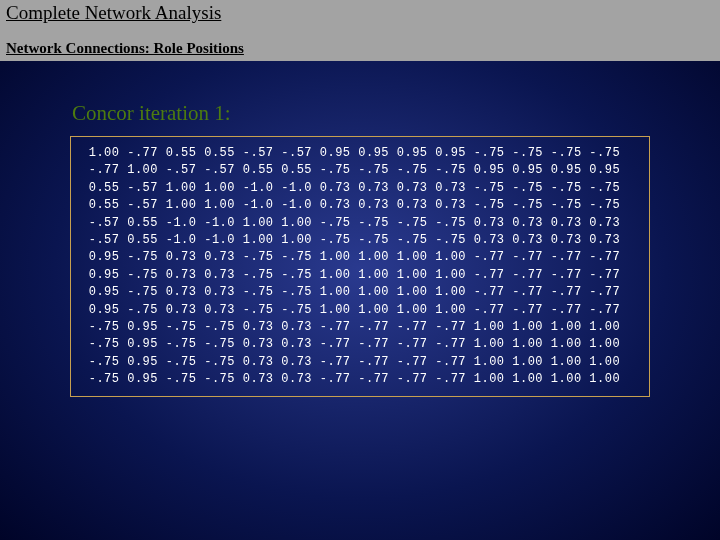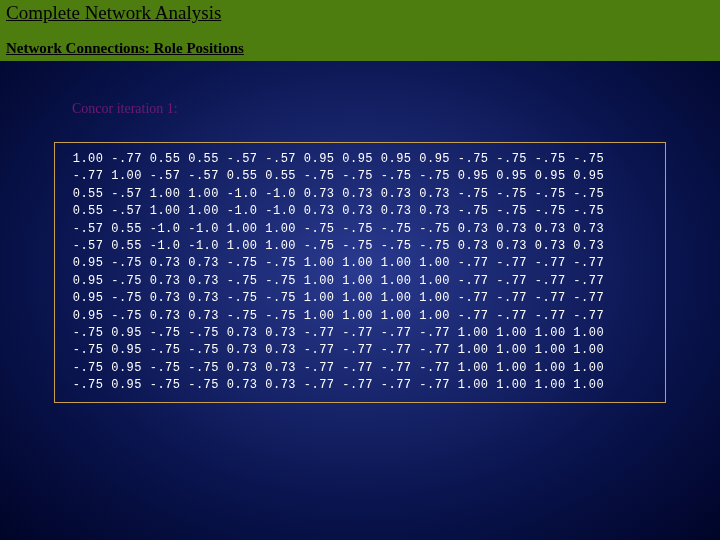--- a/index.html
+++ b/index.html
@@ -5,21 +5,21 @@
   * { margin: 0; padding: 0; box-sizing: border-box; }
   body {
     width: 720px;
     height: 540px;
     background: radial-gradient(ellipse at center, #2a3a8f 0%, #0a1550 60%, #000428 100%);
     font-family: "Times New Roman", Times, serif;
     color: #000;
     overflow: hidden;
   }
   .topbar {
-    background: #4d7c0f;
+    background: #a3a3a3;
     padding: 2px 6px 4px 6px;
   }
   .title {
     font-size: 19px;
     font-weight: normal;
     text-decoration: underline;
   }
   .subtitle {
     font-size: 15px;
     font-weight: bold;
@@ -29,34 +29,34 @@
   .content {
     padding: 22px 48px 0 48px;
     color: #fff;
   }
   .intro {
     font-size: 18px;
     line-height: 1.25;
     color: #fff;
   }
   .iter-label {
-    font-size: 14px;
-    margin: 18px 0 25px 24px;
-    color: #701a75;
+    font-size: 21px;
+    margin: 18px 0 10px 24px;
+    color: #4d7c0f;
   }
   .matrix-box {
     border: 1px solid #c7a050;
     padding: 8px 10px;
     font-family: "Courier New", Courier, monospace;
     font-size: 12px;
     line-height: 1.45;
     color: #fff;
     white-space: pre;
     letter-spacing: 0.5px;
-    margin: 0 6px;
+    margin: 0 22px;
   }
 </style>
 </head>
 <body>
 
 <div class="topbar">
   <div class="title">Complete Network Analysis</div>
   <div class="subtitle">Network Connections: Role Positions</div>
 </div>
 

